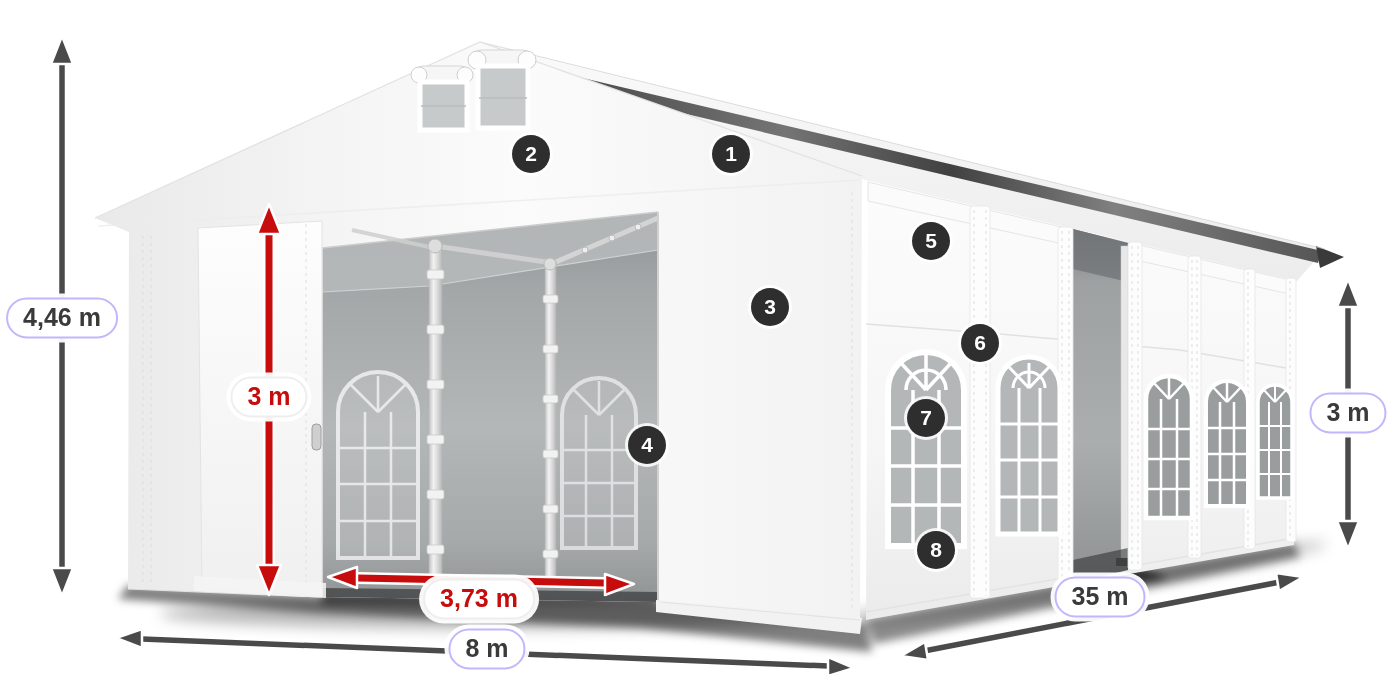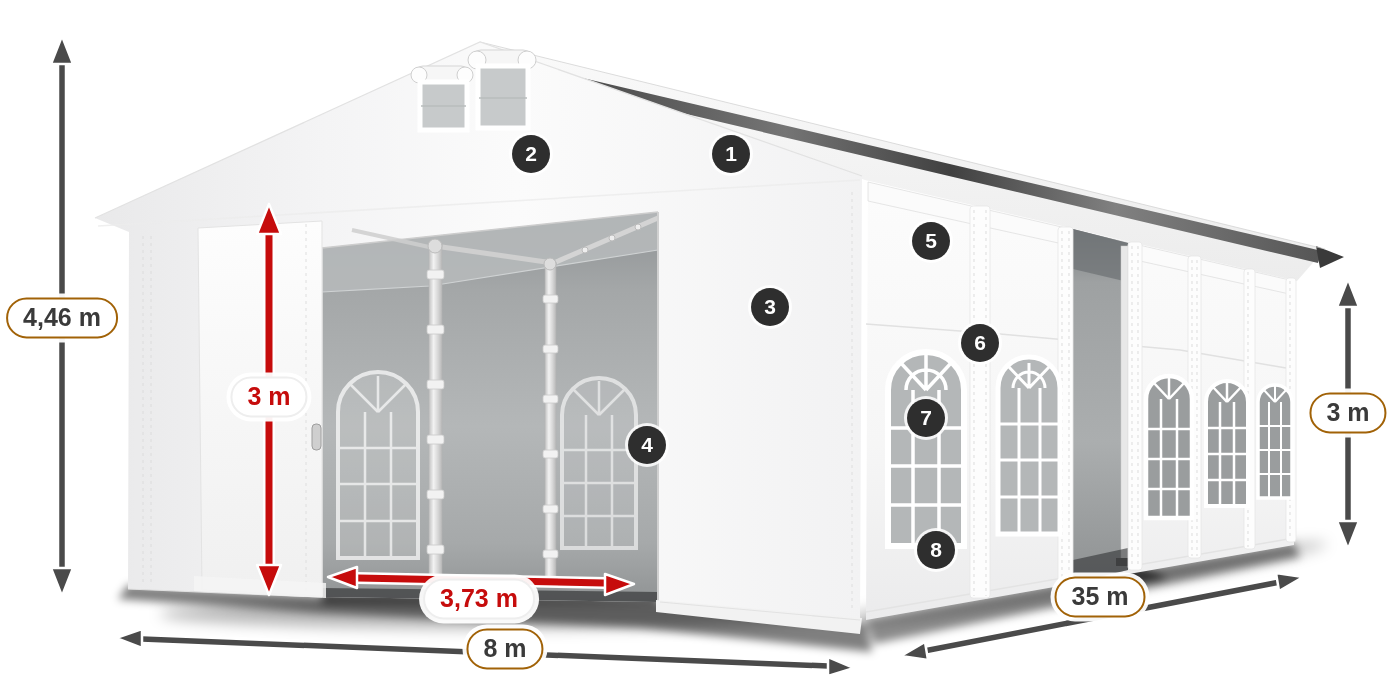--- a/index.html
+++ b/index.html
@@ -3,21 +3,21 @@
 <meta charset="utf-8">
 <style>
   html,body{margin:0;padding:0;background:#fff;}
   #stage{
     position:relative;width:1400px;height:700px;overflow:hidden;background:#ffffff;
     font-family:"Liberation Sans","DejaVu Sans",sans-serif;
   }
   #stage svg{position:absolute;left:0;top:0;}
   .pill{
     position:absolute;transform:translate(-50%,-50%);
-    background:#ffffff;border:2px solid #a16207;border-radius:24px;
+    background:#ffffff;border:2px solid #c4b5fd;border-radius:24px;
     padding:3px 15px;font-size:25px;font-weight:bold;color:#3a3a3a;
     white-space:nowrap;box-shadow:0 0 0 4px rgba(255,255,255,.95);
     line-height:1.25;
   }
   .pill.red{color:#c60c0c;border-color:#eeeeee;}
   .badge{
     position:absolute;transform:translate(-50%,-50%);
     width:38px;height:38px;border-radius:50%;background:#2e2e2e;color:#ffffff;
     display:flex;align-items:center;justify-content:center;
     font-size:21px;font-weight:bold;
@@ -291,21 +291,21 @@
       <path d="M1348,301 V527" stroke="#4a4a4a" stroke-width="5.5" fill="none"></path>
       <polygon points="1348,279 1337,307 1359,307" fill="#4a4a4a" stroke="#fff" stroke-width="2.5"></polygon>
       <polygon points="1348,549 1337,521 1359,521" fill="#4a4a4a" stroke="#fff" stroke-width="2.5"></polygon>
     </g>
   </g>
 </svg>
 
 <div class="pill" style="left:62px;top:318px;">4,46 m</div>
 <div class="pill red" style="left:269px;top:397px;">3 m</div>
 <div class="pill red" style="left:479px;top:599px;">3,73 m</div>
-<div class="pill" style="left:505px;top:649px;">8 m</div>
+<div class="pill" style="left:487px;top:649px;">8 m</div>
 <div class="pill" style="left:1100px;top:597px;">35 m</div>
 <div class="pill" style="left:1348px;top:413px;">3 m</div>
 
 <div class="badge" style="left:731px;top:154px;">1</div>
 <div class="badge" style="left:531px;top:154px;">2</div>
 <div class="badge" style="left:770px;top:307px;">3</div>
 <div class="badge" style="left:647px;top:445px;">4</div>
 <div class="badge" style="left:931px;top:241px;">5</div>
 <div class="badge" style="left:980px;top:343px;">6</div>
 <div class="badge" style="left:926px;top:418px;">7</div>

